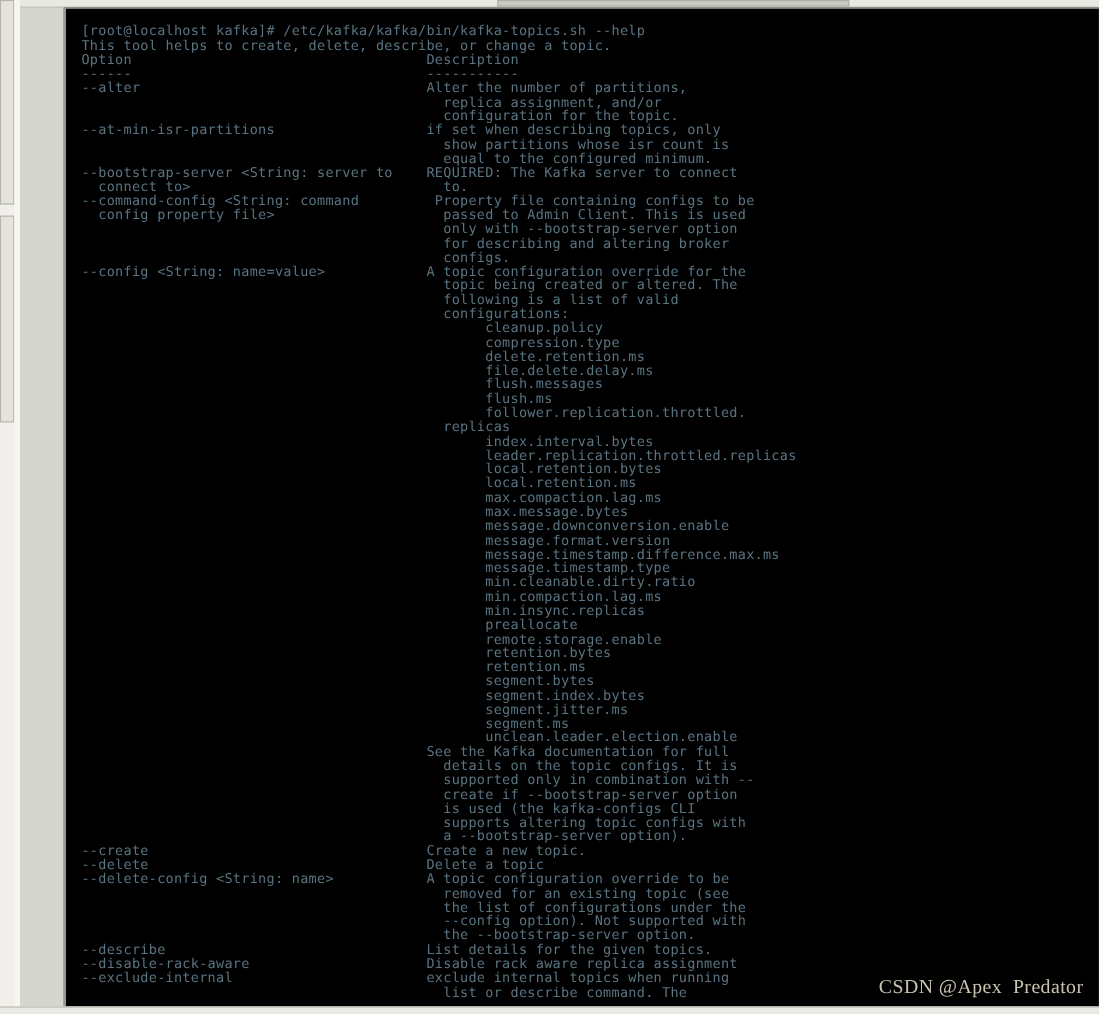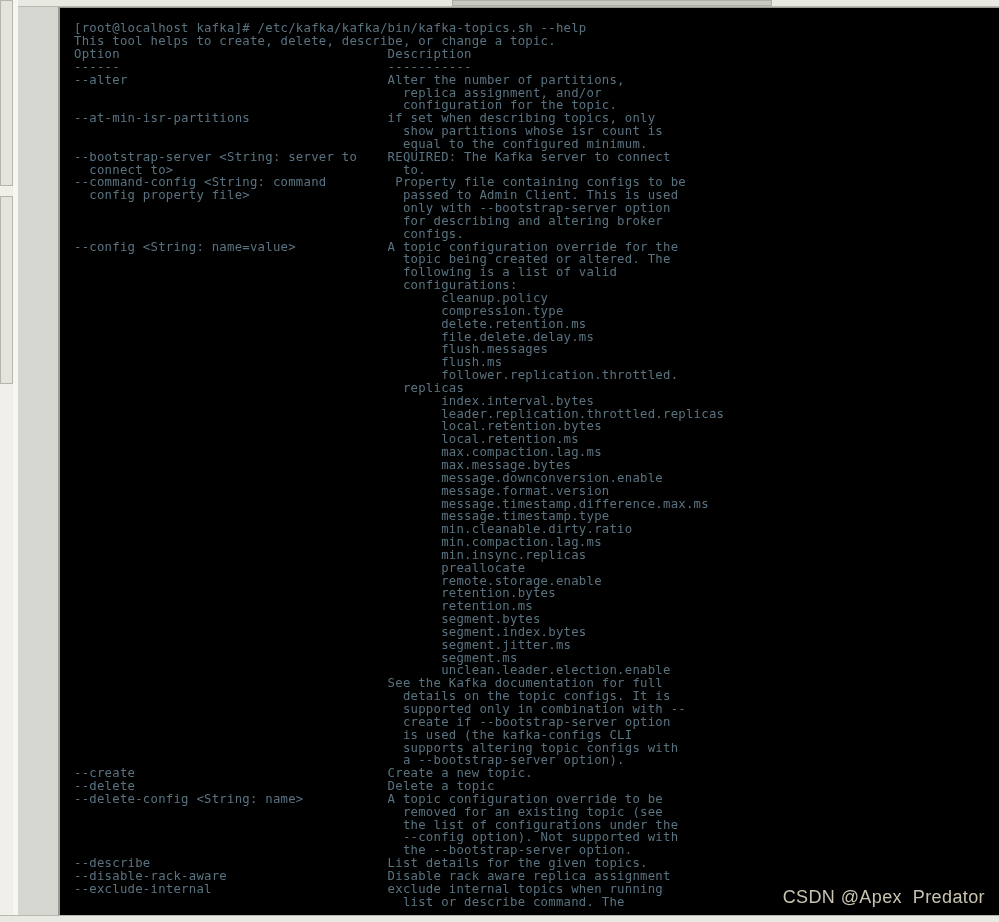--- a/index.html
+++ b/index.html
@@ -113,21 +113,21 @@
     height: 12.85px;
     white-space: pre;
     padding-left: 14px;
   }
 
   
   #watermark {
     position: absolute;
     right: 14px;
     bottom: 14px;
-    font-family: Liberation Sans, sans-serif;
+    font-family: Liberation Serif, serif;
     font-size: 18px;
     color: #c9c4b0;
     letter-spacing: 0.4px;
     white-space: pre;
     user-select: none;
   }
 </style>
 </head>
 <body>
 

